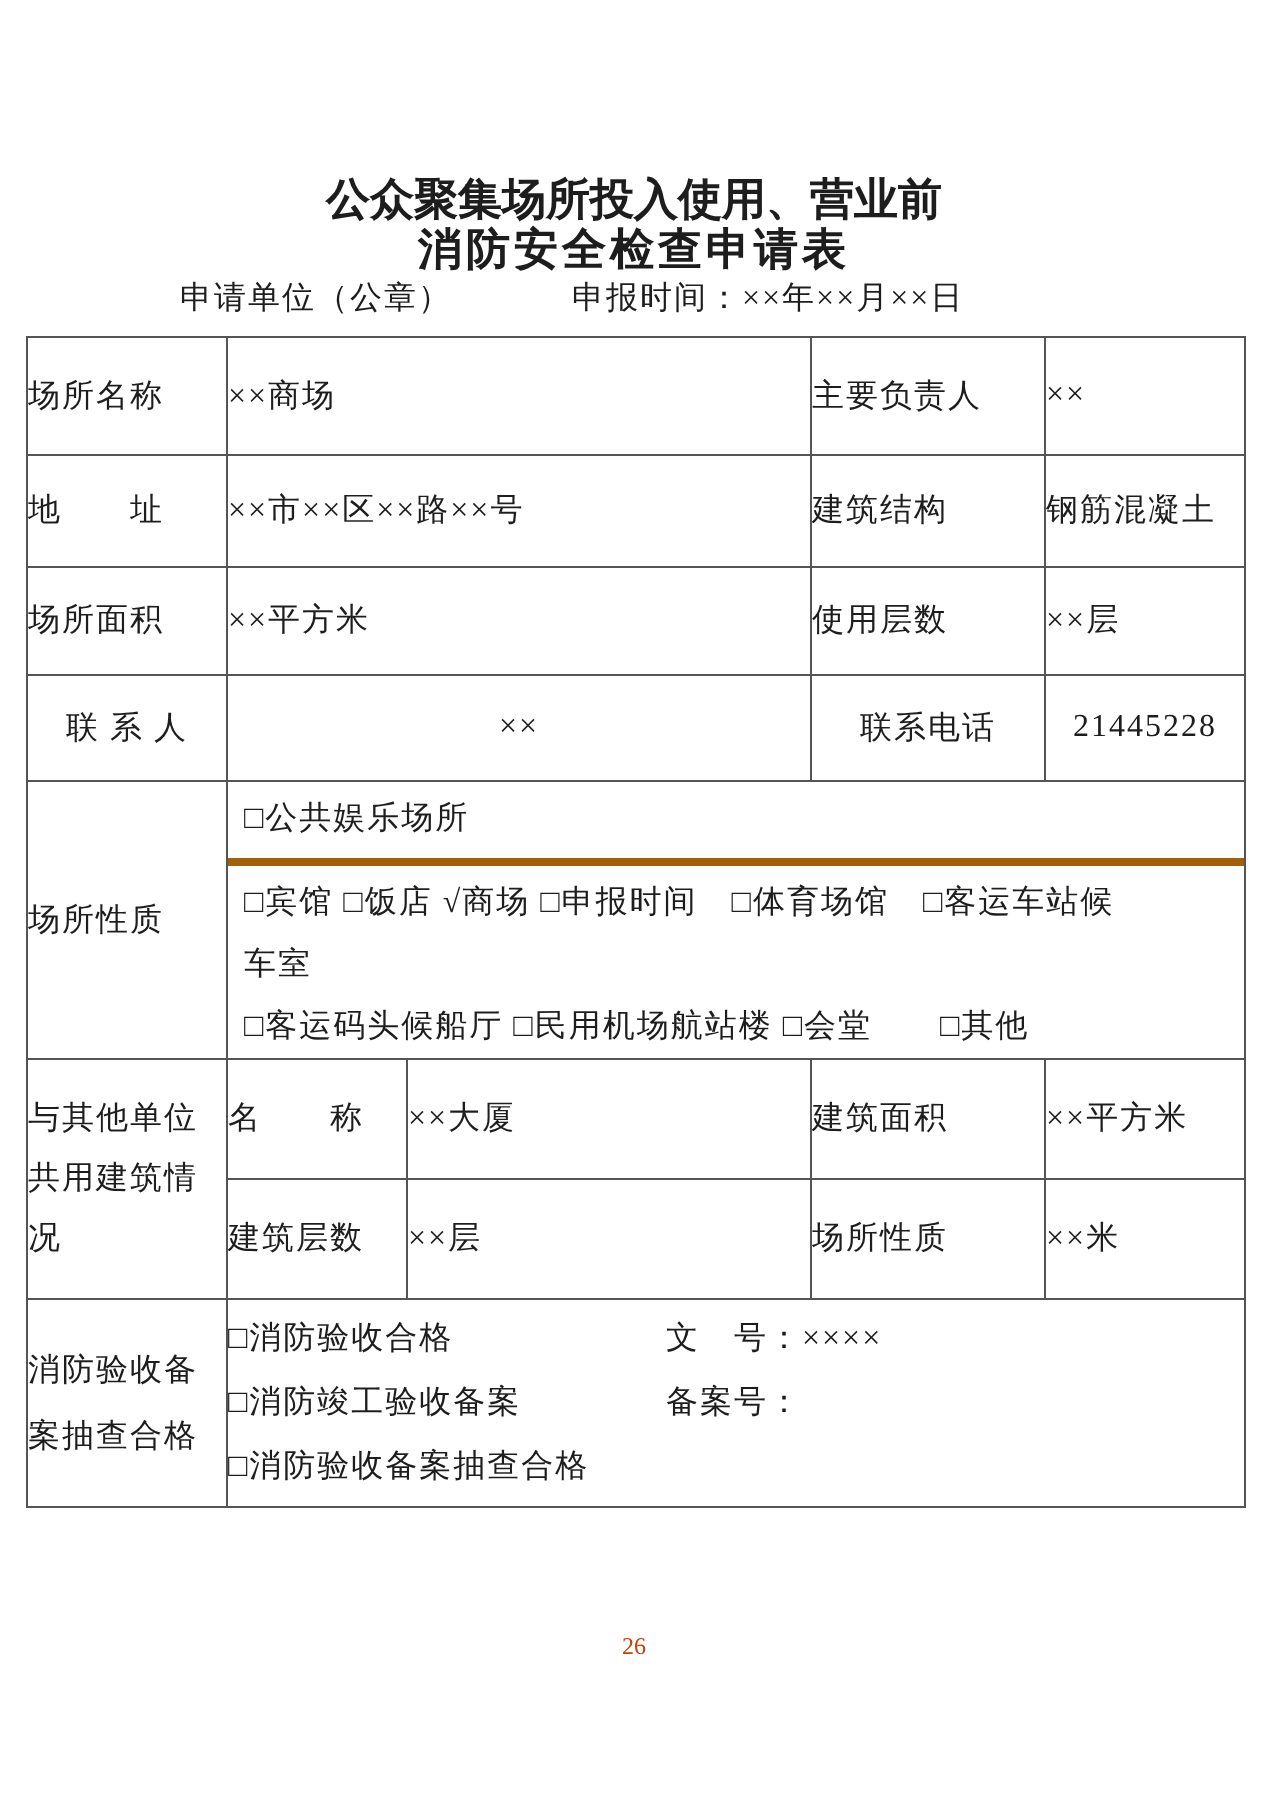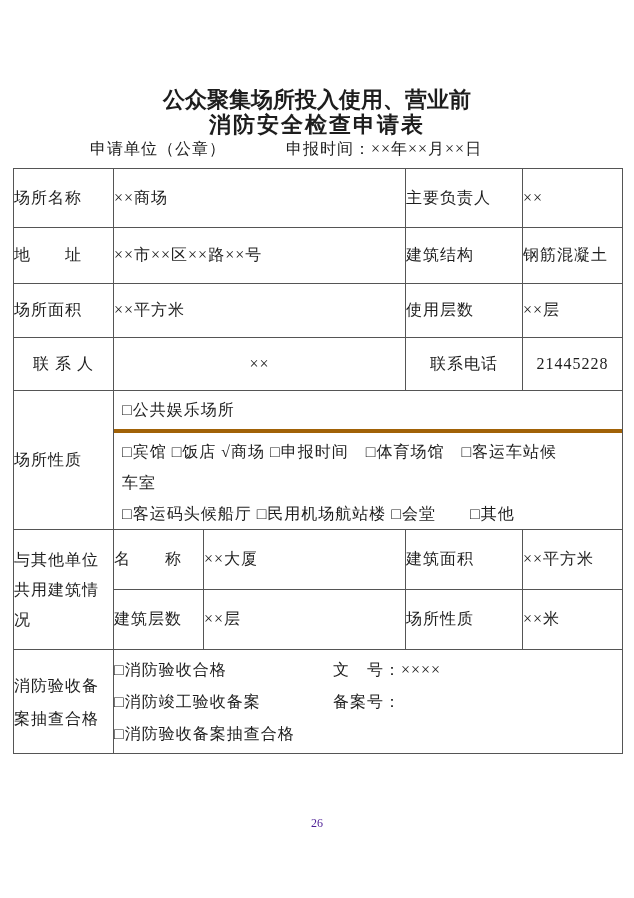--- a/index.html
+++ b/index.html
@@ -50,21 +50,21 @@
     height:38px;line-height:38px;
     border-bottom:4px solid #a16207;
     padding-left:8px;letter-spacing:1px;
   }
   .nat-body{padding:3px 8px 0 8px;line-height:31px;letter-spacing:1px;}
   .pre{white-space:pre-line;}
   td.acccell{padding:4px 8px 0 8px;line-height:32px;letter-spacing:1px;vertical-align:top;}
   .acc-check{display:inline-block;width:219px;}
   .pagenum{
     position:absolute;top:816px;left:0;width:100%;
-    text-align:center;font-size:12px;color:#4c1d95;
+    text-align:center;font-size:12px;color:#c2410c;
   }
 </style>
 </head>
 <body>
 
 <div class="page">
 
   <div class="titles">
     <div class="title-line1">公众聚集场所投入使用、营业前</div>
     <div class="title-line2">消防安全检查申请表</div>

